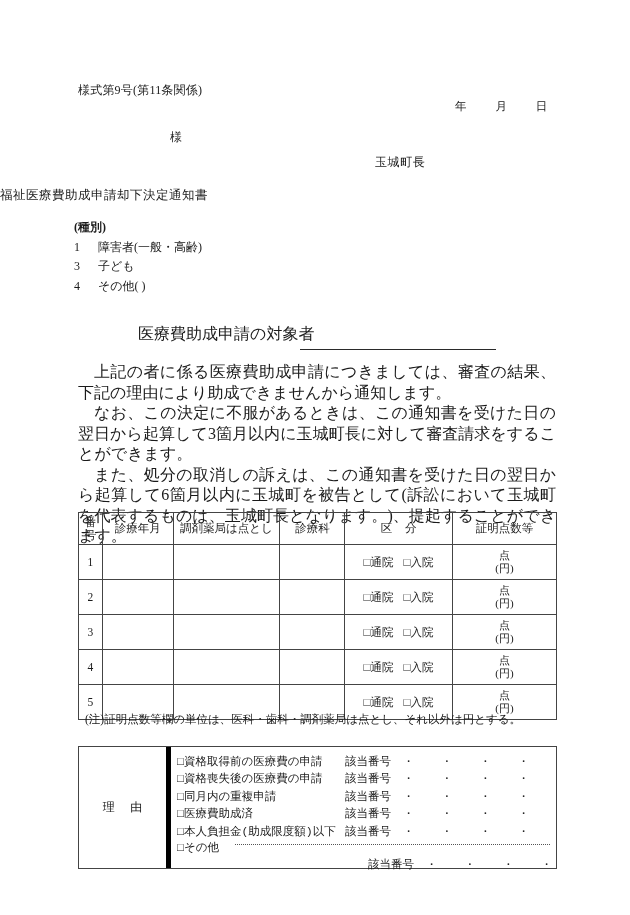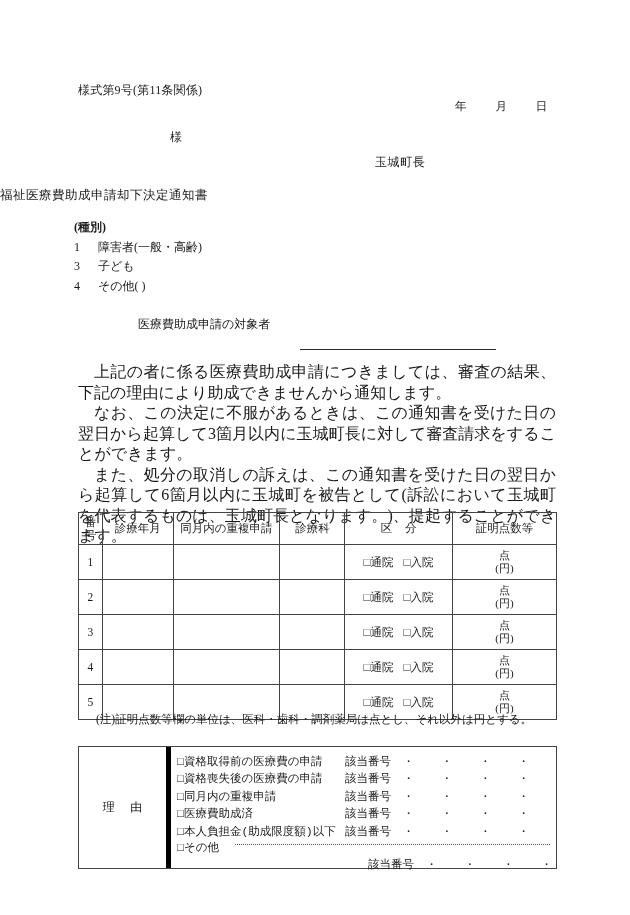--- a/index.html
+++ b/index.html
@@ -74,22 +74,22 @@
   .cat-row { display: block; white-space: nowrap; }
   .cat-row .num {
     display: inline-block;
     width: 24px;
   }
 
   
   .subject-row {
     position: absolute;
     left: 138px;
-    top: 316px;
-    font-size: 12px;
+    top: 324px;
+    font-size: 16px;
     white-space: nowrap;
   }
   .subject-rule {
     position: absolute;
     left: 300px;
     top: 349px;
     width: 196px;
     border-bottom: 1px solid #2a2a2a;
   }
 
@@ -151,21 +151,21 @@
   .points-cell {
     text-align: right;
     padding-right: 5px;
     line-height: 13px;
     font-size: 11px;
   }
   .points-cell span { display: block; }
 
   .table-note {
     position: absolute;
-    left: 96px;
+    left: 85px;
     top: 712px;
     font-size: 11.5px;
     white-space: nowrap;
   }
 
   
   .reason-box {
     position: absolute;
     left: 78px;
     top: 746px;
@@ -287,21 +287,21 @@
   <table class="claim-table">
     <thead>
       <tr>
         <th class="col-no">
           <span class="th-vertical">
             <span>番</span>
             <span>号</span>
           </span>
         </th>
         <th class="col-ym">診療年月</th>
-        <th class="col-inst">同月内の重複申請</th>
+        <th class="col-inst">調剤薬局は点とし</th>
         <th class="col-dept">診療科</th>
         <th class="col-kubun"><span class="th-spaced">区分</span></th>
         <th class="col-points">証明点数等</th>
       </tr>
     </thead>
     <tbody>
       <tr>
         <td>1</td>
         <td></td>
         <td></td>

